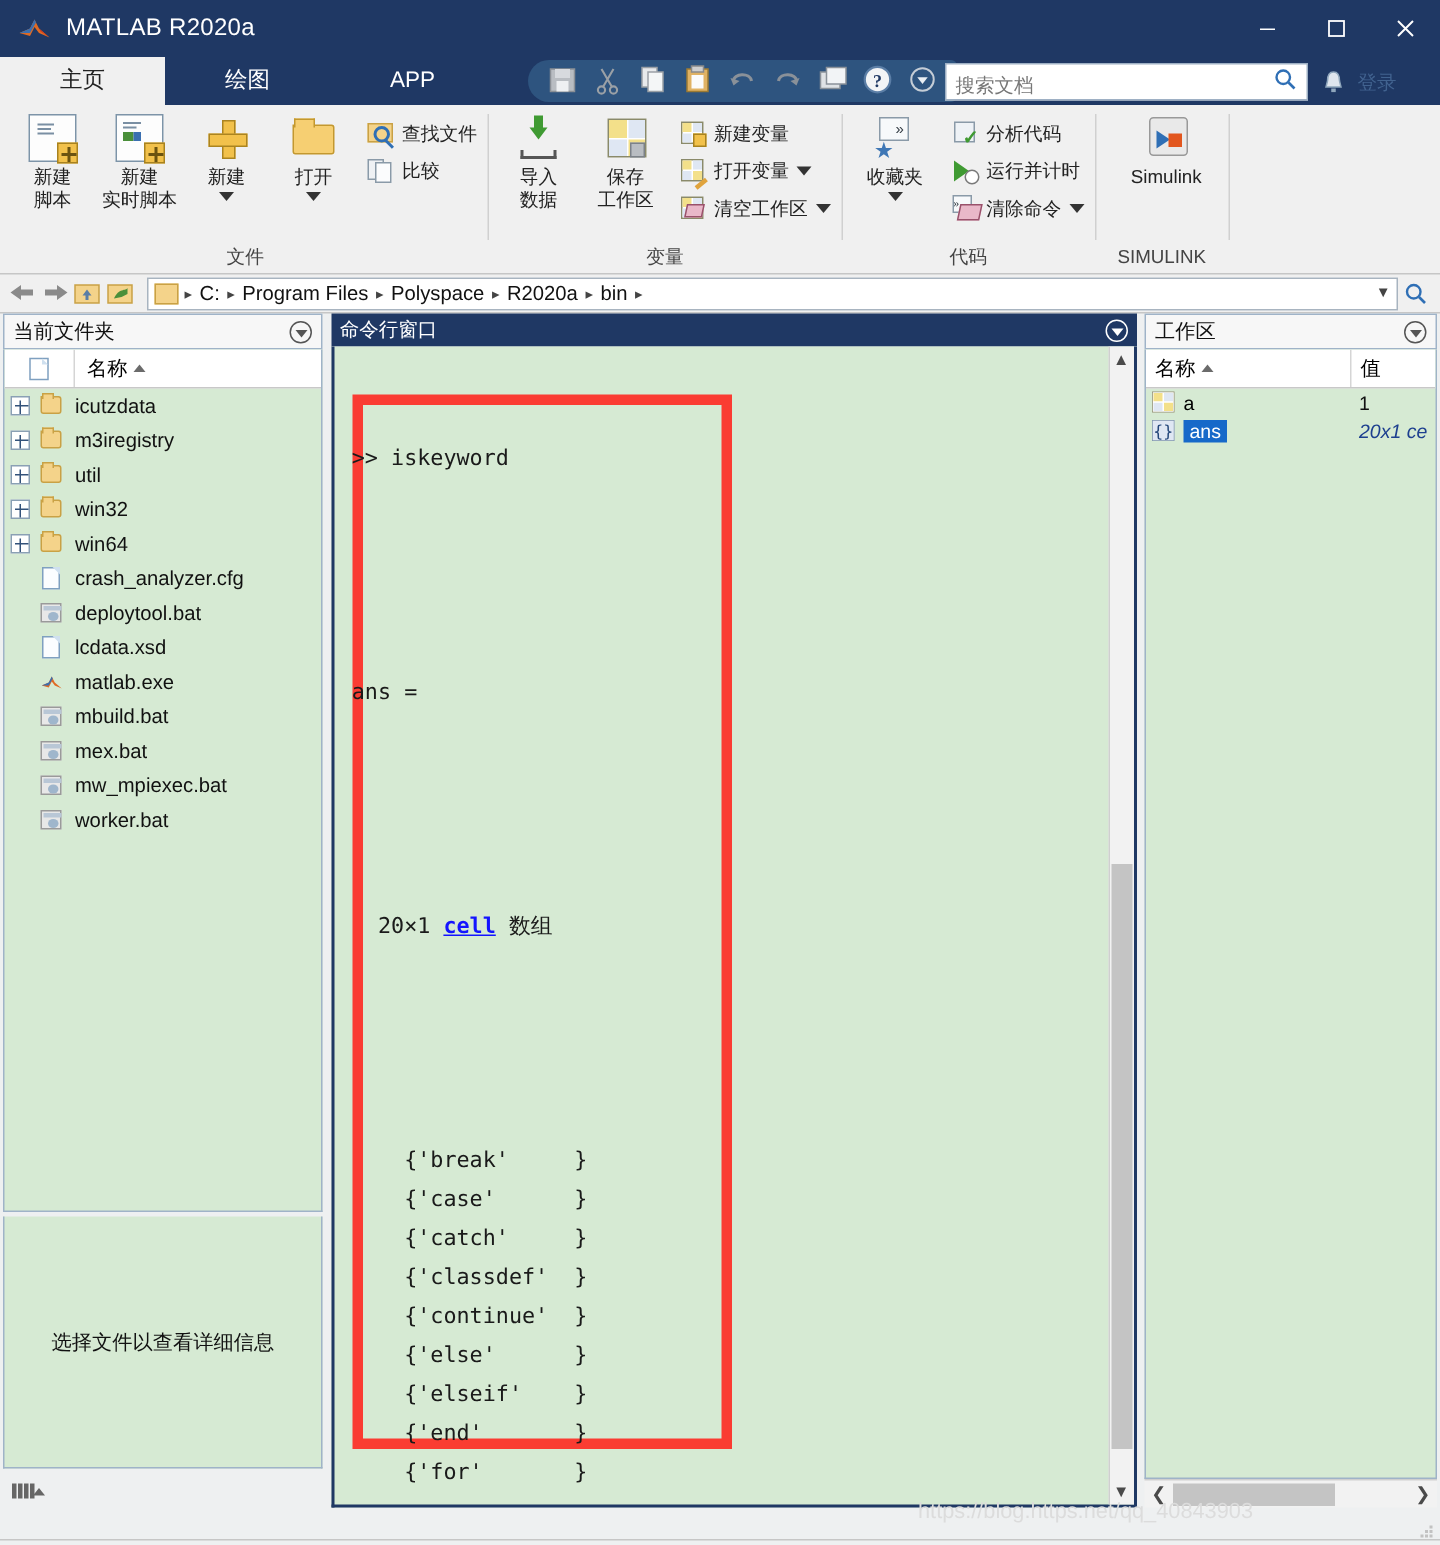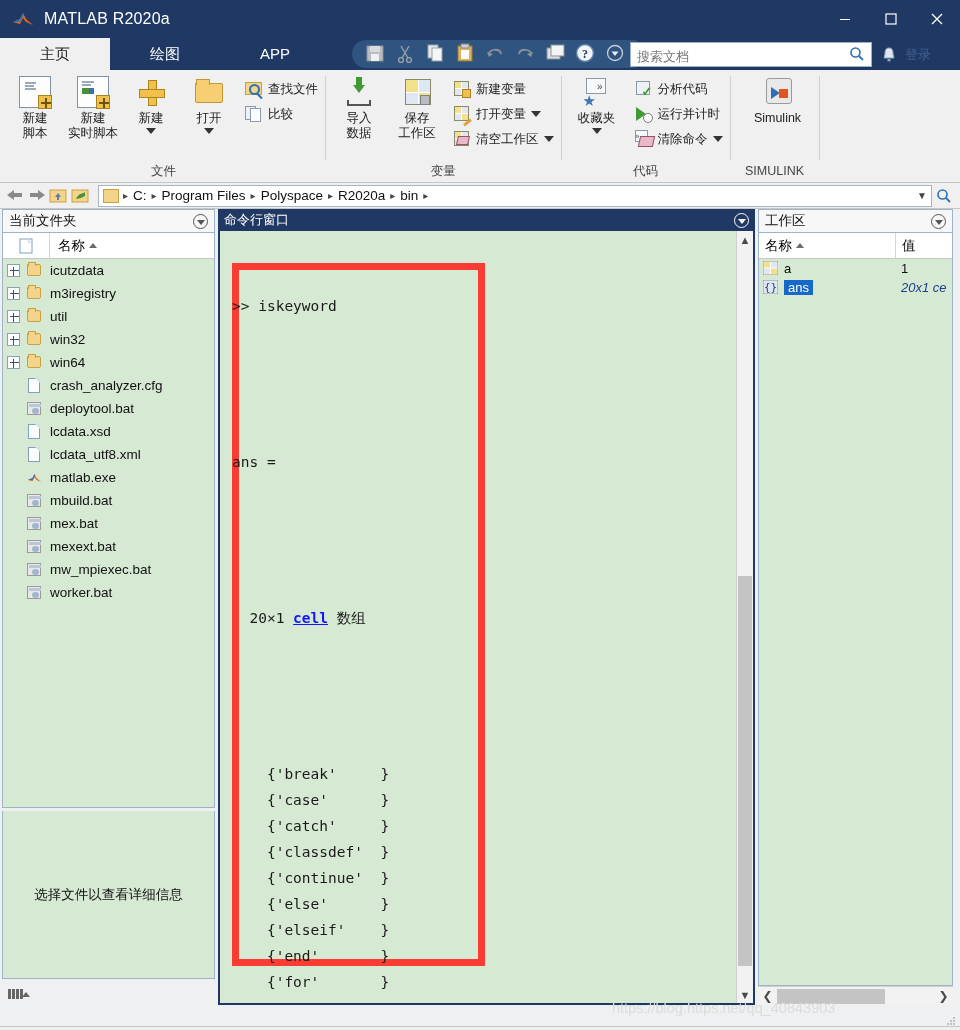--- a/index.html
+++ b/index.html
@@ -117,21 +117,21 @@
           border-top:7px solid transparent; border-bottom:7px solid transparent; }
   
   #addressbar { height:26px; background:#f0f0f0; display:flex; align-items:center; padding:0 4px;
                 border-bottom:1px solid #c6c6c6; }
   .navarrow { width:22px; height:20px; position:relative; }
   .addrfield { flex:1; height:22px; background:#fff; border:1px solid #a8b4c0; display:flex;
                align-items:center; margin-left:6px; padding:0 4px; }
   .crumb { font-size:13.5px; color:#111; padding:0 3px; }
   .crumbsep { font-size:10px; color:#444; padding:0 2px; }
   
-  #main { display:flex; height:796px; padding:0 2px; }
+  #main { display:flex; height:796px; padding:0 2px;justify-content:space-between; }
   .panel { display:flex; flex-direction:column; }
   .panelhdr { height:22px; background:#1f3864; color:#fff; font-size:13px; display:flex;
               align-items:center; padding:0 6px; }
   .hdr-spacer { flex:1; }
   .circlebtn { width:15px; height:15px; border-radius:50%; border:1px solid #fff; position:relative; }
   .circlebtn:after { content:""; position:absolute; left:3px; top:5px; border-left:4px solid transparent;
                      border-right:4px solid transparent; border-top:5px solid #fff; }
   
   #leftpanel { width:213px; }
   #cf-hdr { background:#f7f7f7; color:#111; border:1px solid #9fb3c8; font-size:13.5px; height:24px;}
@@ -664,54 +664,40 @@
           <div class="frow">
             <span class="spacer13"></span>
             <span class="ficon">
               <span class="ic-doc"></span>
             </span>
             <span>lcdata.xsd</span>
           </div>
           <div class="frow">
             <span class="spacer13"></span>
             <span class="ficon">
-              <span class="ic-doc"></span>
-            </span>
-            <span>lcdata_utf8.xml</span>
-          </div>
-          <div class="frow">
-            <span class="spacer13"></span>
-            <span class="ficon">
               <span class="ic-mat"><svg width="15" height="12" viewBox="0 0 22 18">
                   <path d="M1,12 L8,9 L11,3 L14,9 L21,15 L14,12 L11,8 L8,14 Z" fill="#e06a24"></path>
                   <path d="M1,12 L8,9 L11,3 L12,5 L8,12 Z" fill="#3a6fb0"></path>
                 </svg></span>
             </span>
             <span>matlab.exe</span>
           </div>
           <div class="frow">
             <span class="spacer13"></span>
             <span class="ficon">
               <span class="ic-bat"></span>
             </span>
             <span>mbuild.bat</span>
           </div>
           <div class="frow">
             <span class="spacer13"></span>
             <span class="ficon">
               <span class="ic-bat"></span>
             </span>
             <span>mex.bat</span>
-          </div>
-          <div class="frow">
-            <span class="spacer13"></span>
-            <span class="ficon">
-              <span class="ic-bat"></span>
-            </span>
-            <span>mexext.bat</span>
           </div>
           <div class="frow">
             <span class="spacer13"></span>
             <span class="ficon">
               <span class="ic-bat"></span>
             </span>
             <span>mw_mpiexec.bat</span>
           </div>
           <div class="frow">
             <span class="spacer13"></span>

